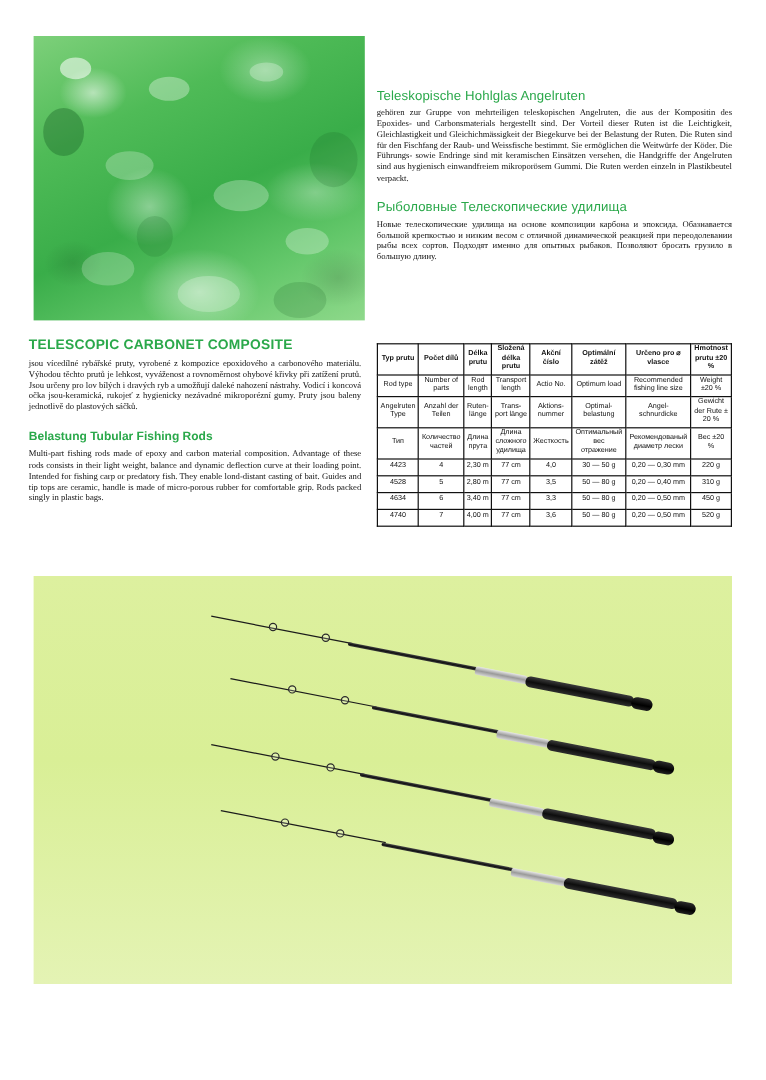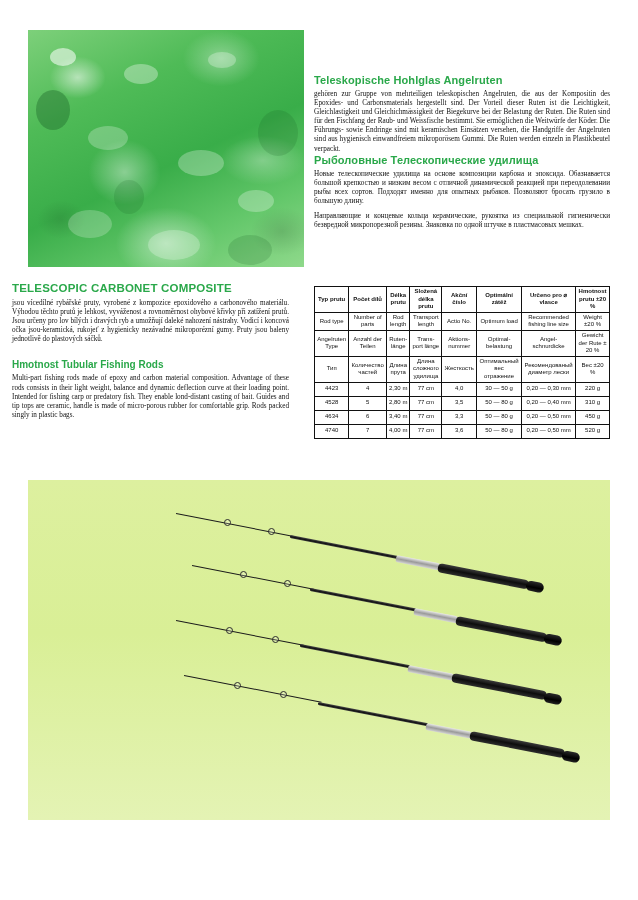--- a/index.html
+++ b/index.html
@@ -51,39 +51,39 @@
 
   
   .txt-col {
     position: absolute;
     left: 314px; top: 74px;
     width: 296px;
   }
   .head-green {
     color: #2aa84a;
     font-size: 11px;
-    font-weight: bold;
+    font-weight: normal;
     margin: 0 0 4px 0;
     letter-spacing: 0.1px;
   }
   .body-sm {
     color: #111111;
     font-size: 7.2px;
     line-height: 9.1px;
     text-align: justify;
     margin: 0;
     font-family: Liberation Serif, serif;
   }
-  .block-ru { }
+  .block-ru { margin-top: 13px; }
   .block-ru .body-sm { margin-bottom: 6px; }
 
   
   .left-col {
     position: absolute;
-    left: 12px; top: 282px;
+    left: 24px; top: 282px;
     width: 277px;
   }
   .head-green-lg {
     color: #2aa84a;
     font-size: 11.5px;
     font-weight: bold;
     margin: 0 0 5px 0;
     letter-spacing: 0.2px;
   }
   .head-green-sm {
@@ -200,30 +200,29 @@
     <div class="dark" style="left:200px;top:205px;width:44px;height:30px;opacity:.5;"></div>
   </div>
 
   <div class="txt-col">
     <h2 class="head-green">Teleskopische Hohlglas Angelruten</h2>
     <p class="body-sm">gehören zur Gruppe von mehrteiligen teleskopischen Angelruten, die aus der Kompositin des Epoxides- und Carbonsmaterials hergestellt sind. Der Vorteil dieser Ruten ist die Leichtigkeit, Gleichlastigkeit und Gleichichmässigkeit der Biegekurve bei der Belastung der Ruten. Die Ruten sind für den Fischfang der Raub- und Weissfische bestimmt. Sie ermöglichen die Weitwürfe der Köder. Die Führungs- sowie Endringe sind mit keramischen Einsätzen versehen, die Handgriffe der Angelruten sind aus hygienisch einwandfreiem mikroporösem Gummi. Die Ruten werden einzeln in Plastikbeutel verpackt.</p>
 
     <div class="block-ru">
       <h2 class="head-green">Рыболовные Телескопические удилища</h2>
       <p class="body-sm">Новые телескопические удилища на основе композиции карбона и эпоксида. Обазнавается большой крепкостью и низким весом с отличной динамической реакцией при переодолевании рыбы всех сортов. Подходят именно для опытных рыбаков. Позволяют бросать грузило в большую длину.</p>
-      <p class="body-sm">Направляющие и концевые кольца керамические, рукоятка из специальной гигиенически безвредной микропорезной резины. Знаковка по одной штучке в пластмасовых мешках.</p>
     </div>
   </div>
 
   <div class="left-col">
     <h1 class="head-green-lg">TELESCOPIC CARBONET COMPOSITE</h1>
     <p class="body-sm">jsou vícedílné rybářské pruty, vyrobené z kompozice epoxidového a carbonového materiálu. Výhodou těchto prutů je lehkost, vyváženost a rovnoměrnost ohybové křivky při zatížení prutů. Jsou určeny pro lov bílých i dravých ryb a umožňují daleké nahození nástrahy. Vodicí i koncová očka jsou-keramická, rukojeť z hygienicky nezávadné mikroporézní gumy. Pruty jsou baleny jednotlivě do plastových sáčků.</p>
 
     <div class="gap-block">
-      <h2 class="head-green-sm">Hmotnost Tubular Fishing Rods</h2>
+      <h2 class="head-green-sm">Belastung Tubular Fishing Rods</h2>
       <p class="body-sm">Multi-part fishing rods made of epoxy and carbon material composition. Advantage of these rods consists in their light weight, balance and dynamic deflection curve at their loading point. Intended for fishing carp or predatory fish. They enable lond-distant casting of bait. Guides and tip tops are ceramic, handle is made of micro-porous rubber for comfortable grip. Rods packed singly in plastic bags.</p>
     </div>
   </div>
 
   <table class="spec">
     <tbody>
       <tr class="hrow">
         <td class="hd-cs">Typ prutu</td>
         <td class="hd-cs">Počet dílů</td>
         <td class="hd-cs">Délka prutu</td>

